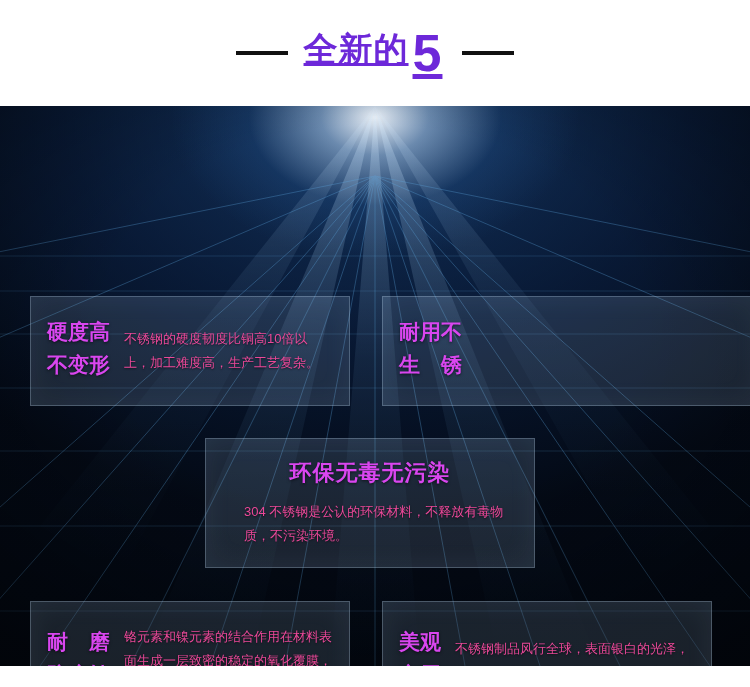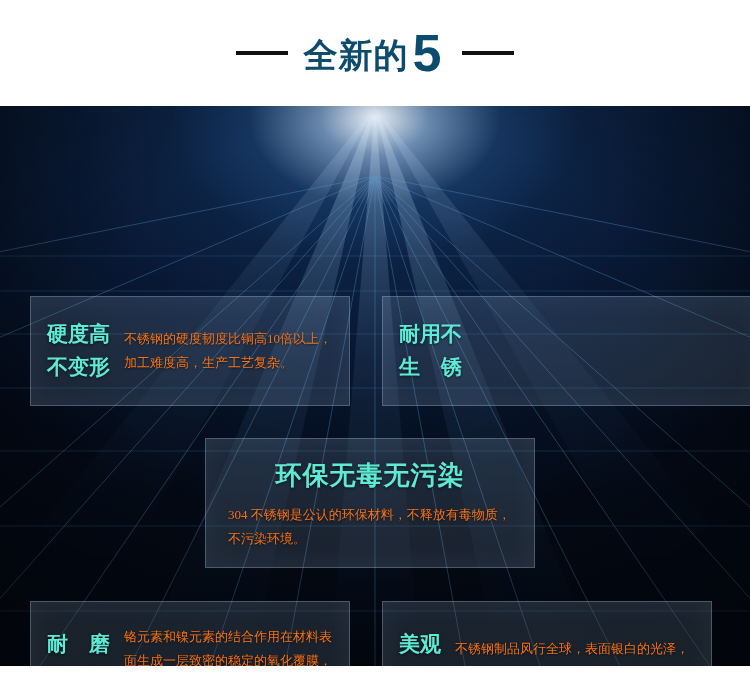--- a/index.html
+++ b/index.html
@@ -28,25 +28,26 @@
     justify-content: center;
     gap: 16px;
   }
   .rule {
     width: 52px;
     height: 4px;
     background: #111111;
   }
   .title {
     display: flex;
-    align-items: flex-end;
-    color: #0c4a6e;
+    align-items: flex-start;
+    color: #6d28d9;
     font-weight: bold;
     letter-spacing: 1px;
     white-space: nowrap;
+    text-decoration: underline;
   }
   .title .t-pre,
   .title .t-post {
     font-size: 34px;
     font-weight: bold;
   }
   .title .t-num {
     font-size: 52px;
     font-weight: bold;
     padding: 0 4px;
@@ -101,56 +102,56 @@
     position: absolute;
     display: flex;
     align-items: center;
     box-sizing: border-box;
     background: rgba(180, 205, 235, 0.14);
     border: 1px solid rgba(190, 215, 240, 0.30);
     box-shadow: inset 0 0 28px rgba(160,200,240,0.08);
     padding: 14px 16px;
   }
   .card .lead {
-    color: #5eead4;
+    color: #d946ef;
     font-weight: bold;
     font-size: 21px;
     line-height: 1.55;
     text-shadow: 0 1px 3px rgba(0,0,0,0.6);
     white-space: nowrap;
     flex: 0 0 auto;
+    font-family: Liberation Mono, monospace;
   }
   .card .lead .l2 {
     display: block;
   }
   .card .desc {
-    color: #f97316;
+    color: #ec4899;
     font-size: 13px;
     line-height: 1.85;
     margin-left: 14px;
     text-shadow: 0 1px 2px rgba(0,0,0,0.55);
-    font-family: Liberation Serif, serif;
   }
 
   
   #card-1 { left: 30px;  top: 190px;  width: 320px; height: 110px; }
   #card-2 { left: 382px; top: 190px;  width: 378px; height: 110px; }
   #card-3 { left: 205px; top: 332px;  width: 330px; height: 130px;
              flex-direction: column; align-items: flex-start; justify-content: center; padding: 12px 22px; }
   #card-4 { left: 30px;  top: 495px;  width: 320px; height: 120px; }
   #card-5 { left: 382px; top: 495px;  width: 330px; height: 120px; }
 
   #card-3 .lead {
-    font-size: 26px;
+    font-size: 22px;
     letter-spacing: 1px;
     align-self: center;
     margin-bottom: 8px;
   }
   #card-3 .desc {
-    margin-left: 0;
+    margin-left: 16px;
     align-self: flex-start;
   }
 </style>
 </head>
 <body>
 
 <div class="header">
   <div class="header-inner">
     <span class="rule"></span>
     <span class="title">

